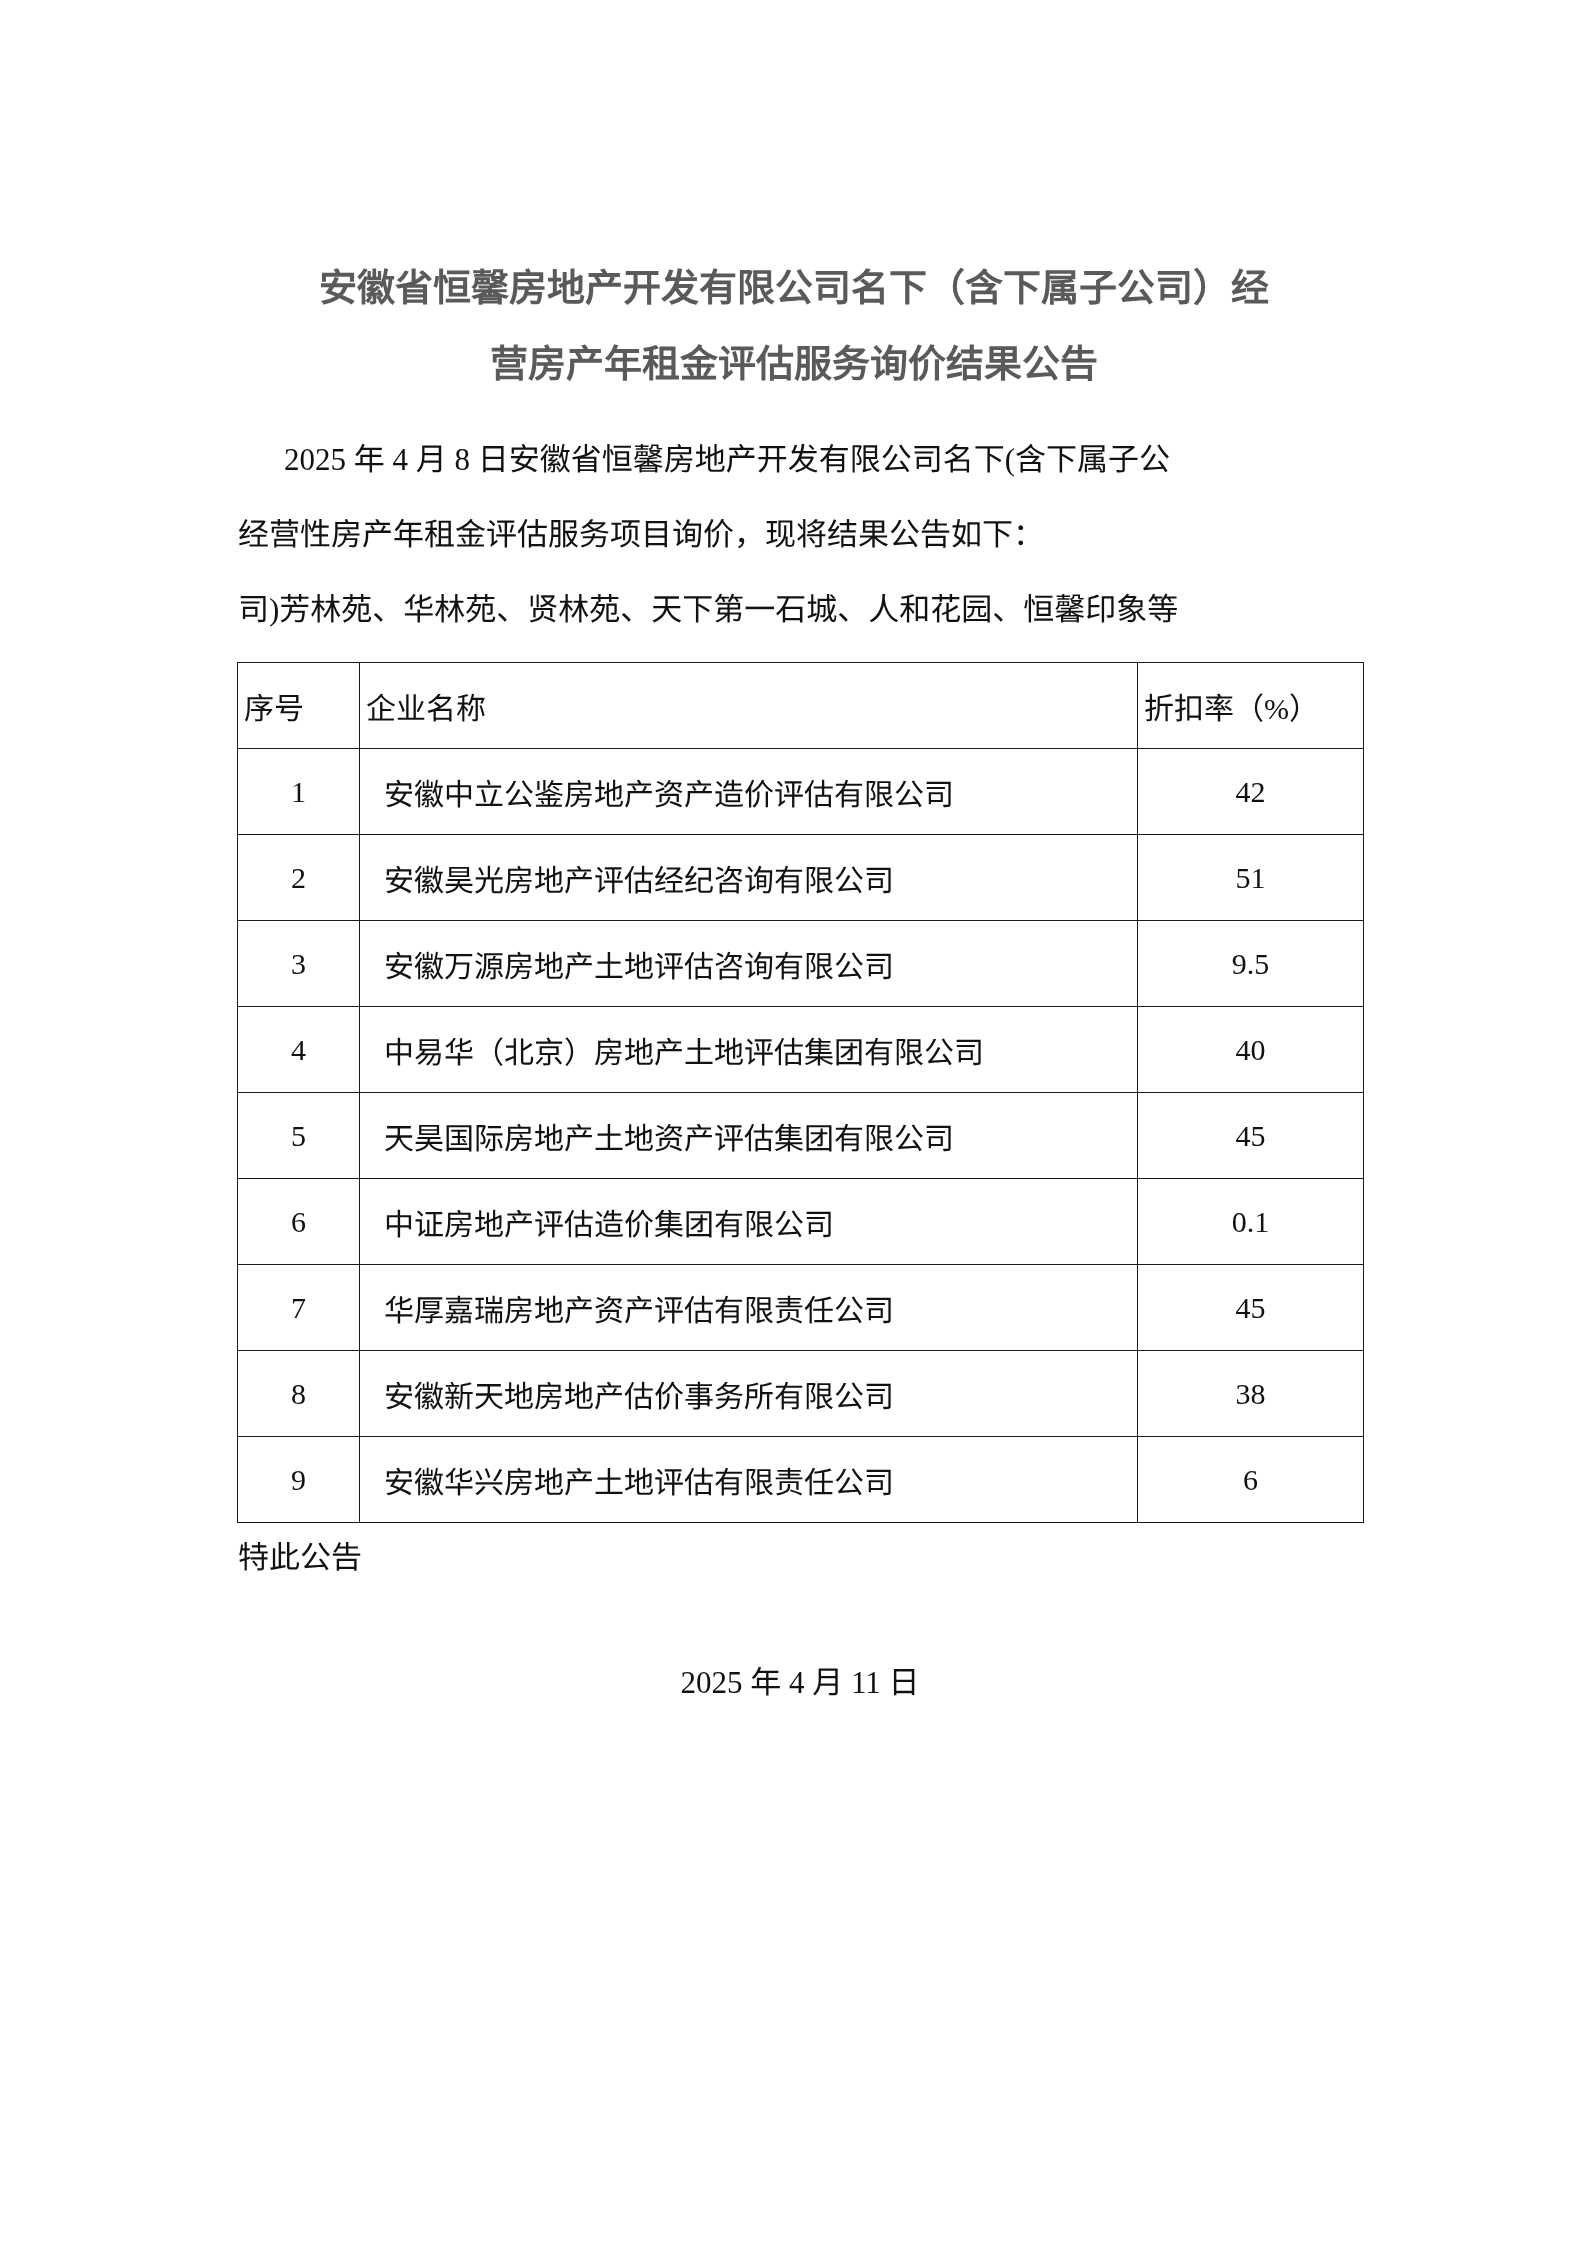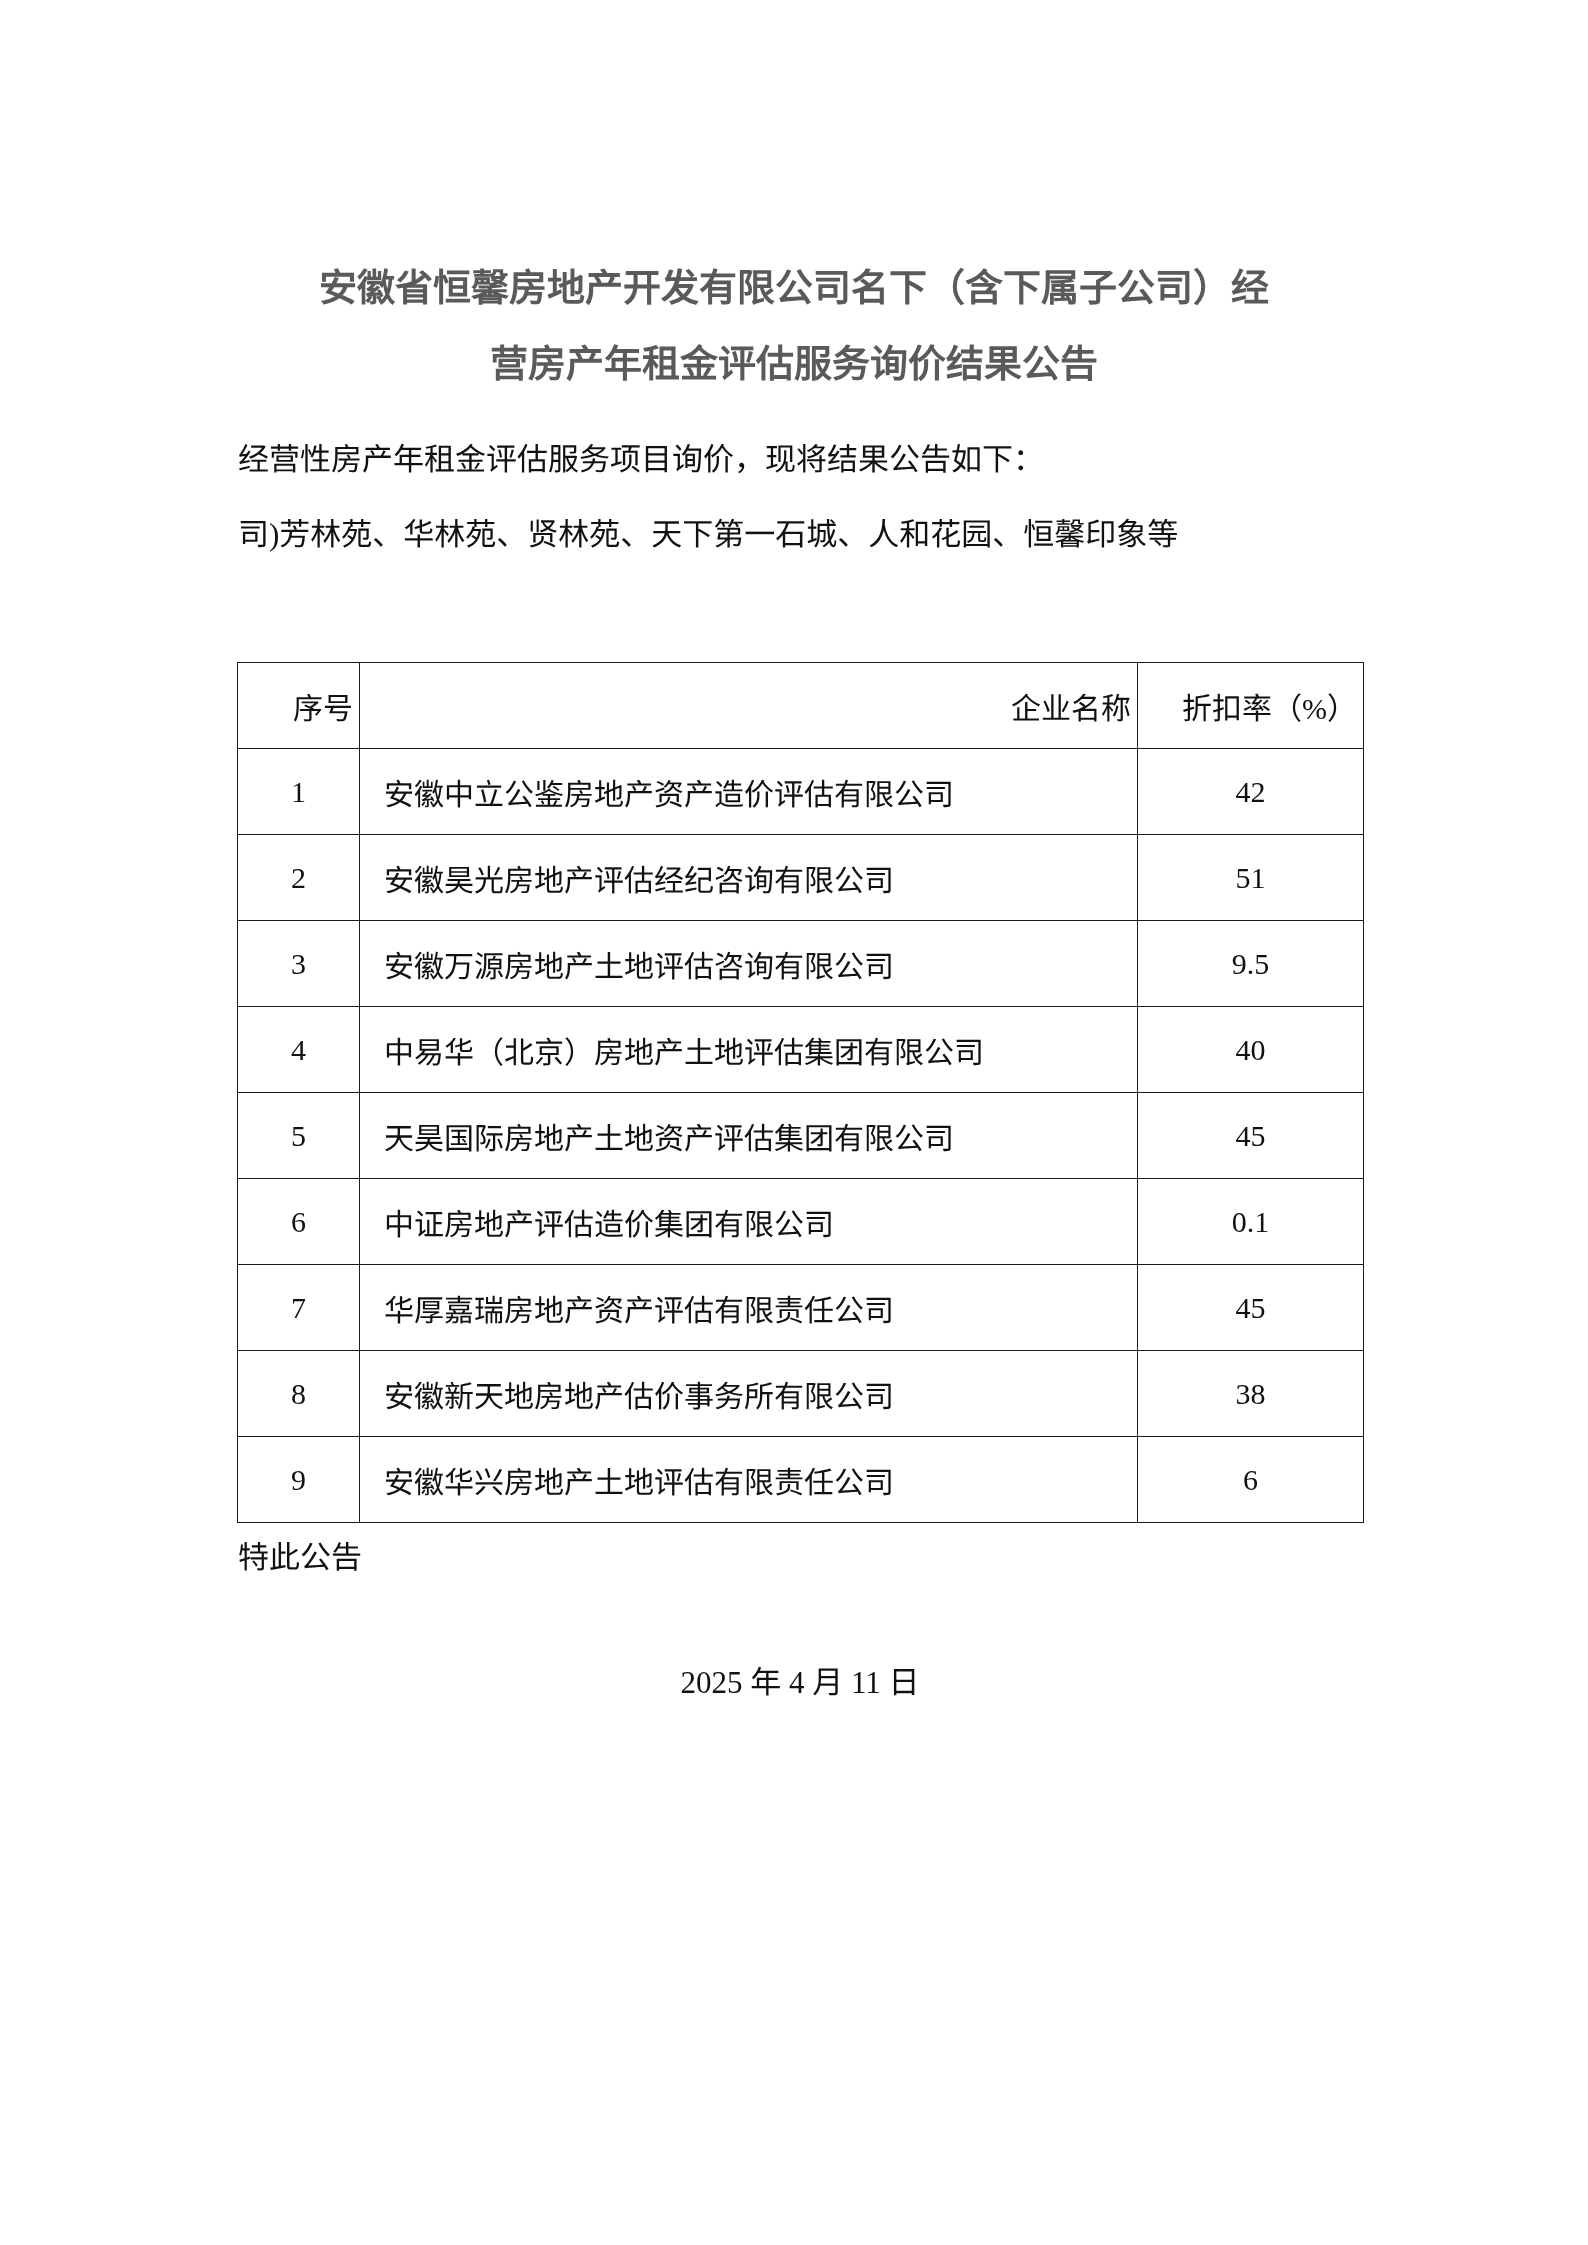--- a/index.html
+++ b/index.html
@@ -82,21 +82,21 @@
 
   .result-table th,
   .result-table td {
     border: 1.6px solid #1a1a1a;
     height: 85px;
     padding: 0 6px;
     font-weight: normal;
     vertical-align: middle;
   }
   .result-table th {
-    text-align: right;
+    text-align: left;
   }
   .result-table td.idx,
   .result-table td.rate {
     text-align: center;
   }
   .result-table td.name {
     text-align: left;
     padding-left: 24px;
     white-space: nowrap;
     font-family: Liberation Mono, monospace;
@@ -137,20 +137,21 @@
 <body>
 
 <div class="page">
 
   <div class="doc-title">
     <span class="tline">安徽省恒馨房地产开发有限公司名下（含下属子公司）经</span>
     <span class="tline">营房产年租金评估服务询价结果公告</span>
   </div>
 
   <div class="body-para">
+    <span class="bline indent">2025 年 4 月 8 日安徽省恒馨房地产开发有限公司名下(含下属子公</span>
     <span class="bline">经营性房产年租金评估服务项目询价，现将结果公告如下：</span>
     <span class="bline">司)芳林苑、华林苑、贤林苑、天下第一石城、人和花园、恒馨印象等</span>
   </div>
 
   <table class="result-table">
     <colgroup>
       <col class="c-idx">
       <col class="c-name">
       <col class="c-rate">
     </colgroup>

